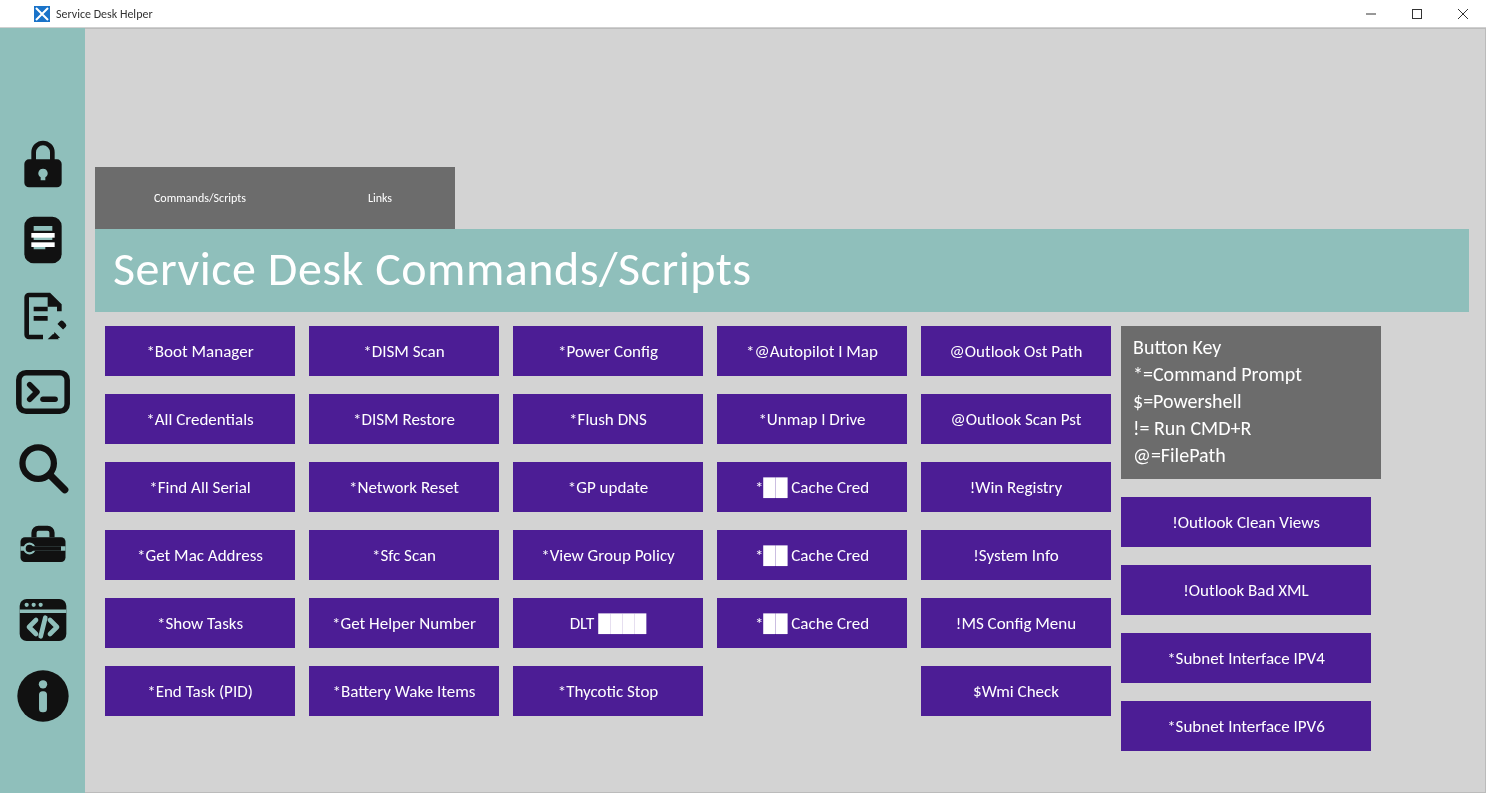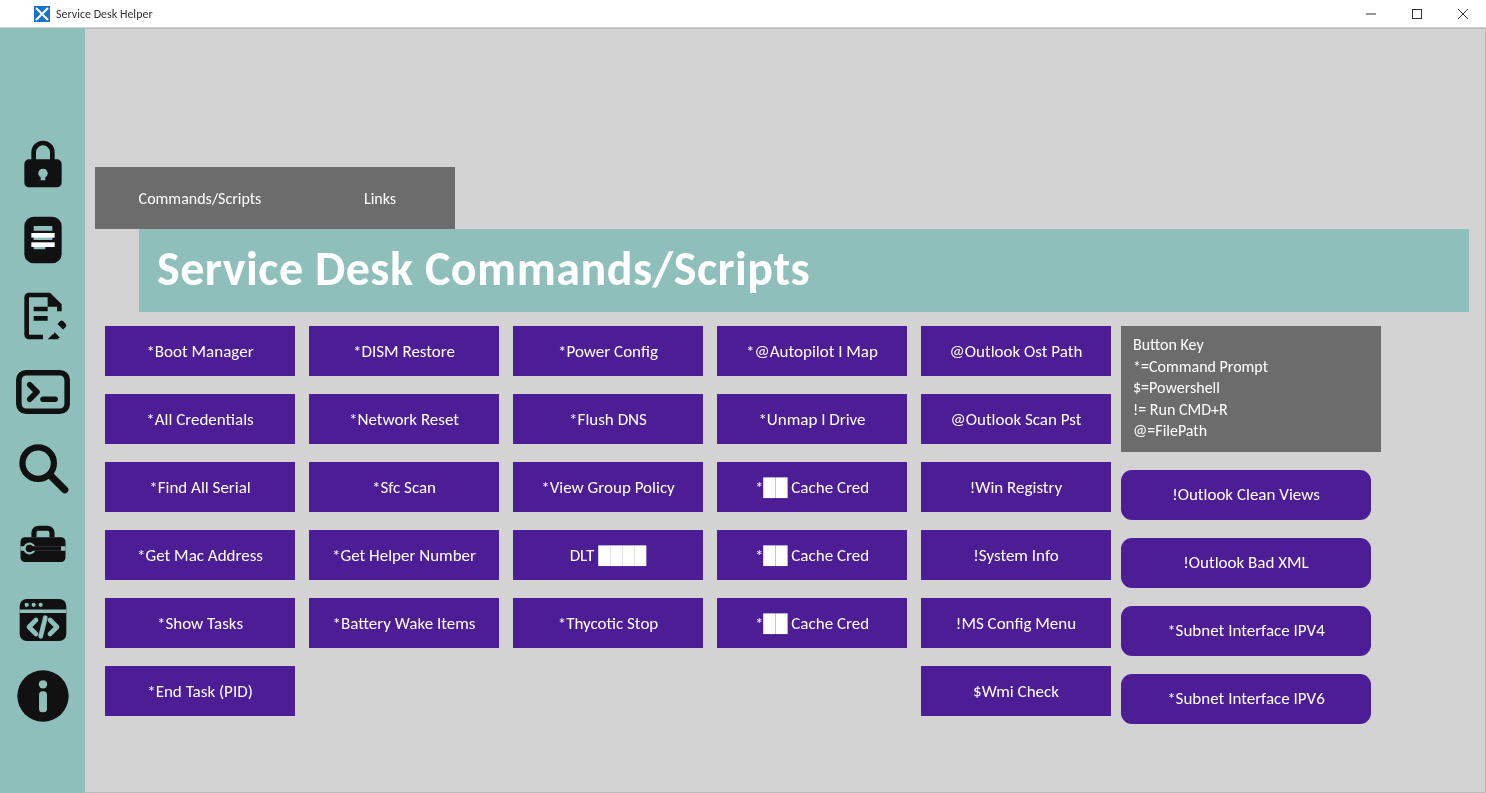--- a/index.html
+++ b/index.html
@@ -71,35 +71,34 @@
     flex-direction: column;
   }
   .content-spacer { height: 120px; }
   .tabs {
     display: flex;
   }
   .tab {
     background: #6c6c6c;
     color: #fff;
     height: 62px;
-    font-size: 16px;
+    font-size: 12px;
     display: flex;
     align-items: center;
     justify-content: center;
   }
   .tab:first-child { width: 210px; }
   .tab:last-child { width: 150px; }
   .panel-header {
     background: #8fbfbb;
     color: #fff;
     font-size: 48px;
-    font-weight: 700;
+    font-weight: 400;
     padding: 10px 18px 14px 18px;
     letter-spacing: 0.5px;
-    margin-left: 44px;
   }
   .panel-body {
     background: #d3d3d3;
     padding: 14px 8px 14px 10px;
     display: flex;
     gap: 10px;
   }
   .cols {
     display: flex;
     gap: 14px;
@@ -114,32 +113,32 @@
     color: #fff;
     height: 50px;
     width: 190px;
     display: flex;
     align-items: center;
     justify-content: center;
     font-size: 17px;
     text-align: center;
     padding: 0 6px;
   }
-  .col6 .cmd-btn { width: 250px; border-radius: 11px; }
+  .col6 .cmd-btn { width: 250px; }
   .rightcol {
     display: flex;
     flex-direction: column;
     gap: 18px;
   }
   .key-box {
     background: #6c6c6c;
     color: #fff;
     width: 260px;
     padding: 8px 12px 10px 12px;
-    font-size: 16px;
+    font-size: 20px;
     line-height: 1.35;
   }
 </style>
 </head>
 <body>
 
 <div class="titlebar">
   <div class="titlebar-left">
     <span class="titlebar-icon">
       <svg viewBox="0 0 16 16" width="16" height="16">
@@ -245,30 +244,32 @@
         <div class="col">
           <div class="cmd-btn">*Boot Manager</div>
           <div class="cmd-btn">*All Credentials</div>
           <div class="cmd-btn">*Find All Serial</div>
           <div class="cmd-btn">*Get Mac Address</div>
           <div class="cmd-btn">*Show Tasks</div>
           <div class="cmd-btn">*End Task (PID)</div>
         </div>
 
         <div class="col">
+          <div class="cmd-btn">*DISM Scan</div>
           <div class="cmd-btn">*DISM Restore</div>
           <div class="cmd-btn">*Network Reset</div>
           <div class="cmd-btn">*Sfc Scan</div>
           <div class="cmd-btn">*Get Helper Number</div>
           <div class="cmd-btn">*Battery Wake Items</div>
         </div>
 
         <div class="col">
           <div class="cmd-btn">*Power Config</div>
           <div class="cmd-btn">*Flush DNS</div>
+          <div class="cmd-btn">*GP update</div>
           <div class="cmd-btn">*View Group Policy</div>
           <div class="cmd-btn">DLT ████</div>
           <div class="cmd-btn">*Thycotic Stop</div>
         </div>
 
         <div class="col">
           <div class="cmd-btn">*@Autopilot I Map</div>
           <div class="cmd-btn">*Unmap I Drive</div>
           <div class="cmd-btn">*██ Cache Cred</div>
           <div class="cmd-btn">*██ Cache Cred</div>

